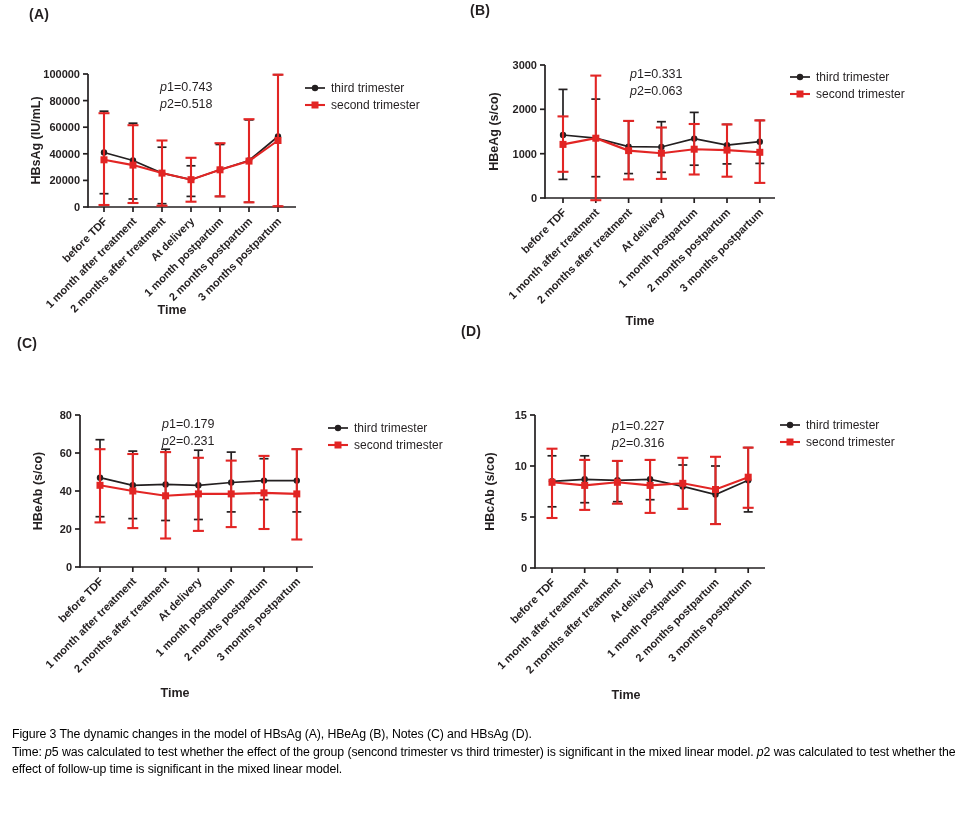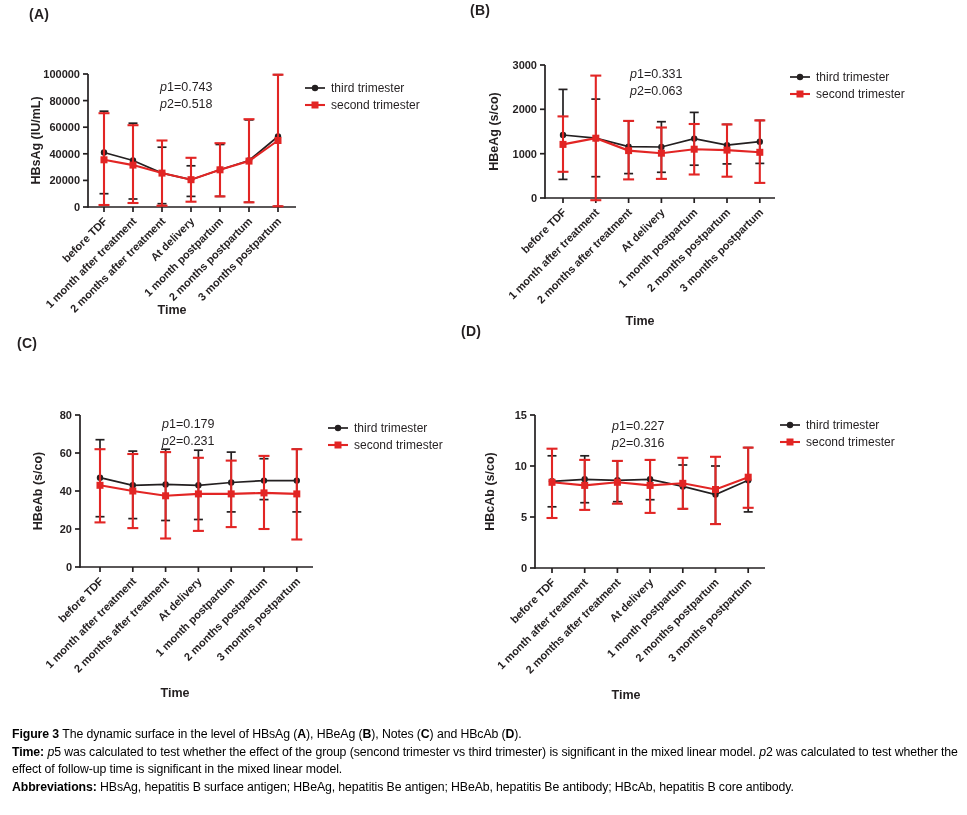--- a/index.html
+++ b/index.html
@@ -3,21 +3,21 @@
 <meta charset="utf-8">
 <style>
   html,body{margin:0;padding:0;background:#ffffff;}
   .figure{position:relative;width:967px;height:815px;background:#ffffff;overflow:hidden;
           font-family:"Liberation Sans",sans-serif;color:#231f20;}
   .panel-letter{position:absolute;font-weight:bold;font-size:14px;color:#231f20;letter-spacing:.3px;}
   .chartbox{position:absolute;}
   .caption{position:absolute;left:12px;top:726px;width:946px;font-size:12.3px;
            line-height:17.5px;color:#000;letter-spacing:-0.1px;}
   .caption p{margin:0;}
-  .caption .b{font-weight:bold;}
+  .caption .b{font-weight:normal;}
   .caption .i{font-style:italic;}
 </style>
 </head>
 <body>
 
 <div class="figure">
 
   <div class="panel-letter" style="left:29px;top:6px;">(A)</div>
   <div class="panel-letter" style="left:470px;top:2px;">(B)</div>
   <div class="panel-letter" style="left:17px;top:335px;">(C)</div>
@@ -464,18 +464,17 @@
           <line x1="320" y1="95" x2="340" y2="95" stroke="#231f20" stroke-width="1.7"></line>
           <circle cx="330" cy="95" r="3.2" fill="#231f20"></circle>
           <text x="346" y="99" font-size="12" fill="#231f20">third trimester</text>
           <line x1="320" y1="112" x2="340" y2="112" stroke="#e22524" stroke-width="2.1"></line>
           <rect x="326.5" y="108.5" width="7" height="7" fill="#e22524"></rect>
           <text x="346" y="116" font-size="12" fill="#231f20">second trimester</text>
         </g>
       </svg></div>
 
   <div class="caption">
-    <p><span class="b">Figure 3 </span><span>The dynamic surface in the level of HBsAg (</span><span class="b">A</span><span>), HBeAg (</span><span class="b">B</span><span>), Notes (</span><span class="b">C</span><span>) and HBcAb (</span><span class="b">D</span><span>).</span></p>
+    <p><span class="b">Figure 3 </span><span>The dynamic changes in the model of HBsAg (</span><span class="b">A</span><span>), HBeAg (</span><span class="b">B</span><span>), Notes (</span><span class="b">C</span><span>) and HBsAg (</span><span class="b">D</span><span>).</span></p>
     <p><span class="b">Time: </span><span class="i">p</span><span>5 was calculated to test whether the effect of the group (sencond trimester vs third trimester) is significant in the mixed linear model. </span><span class="i">p</span><span>2 was calculated to test whether the effect of follow-up time is significant in the mixed linear model.</span></p>
-    <p><span class="b">Abbreviations: </span><span>HBsAg, hepatitis B surface antigen; HBeAg, hepatitis Be antigen; HBeAb, hepatitis Be antibody; HBcAb, hepatitis B core antibody.</span></p>
   </div>
 
 </div>
 
 </body></html>

